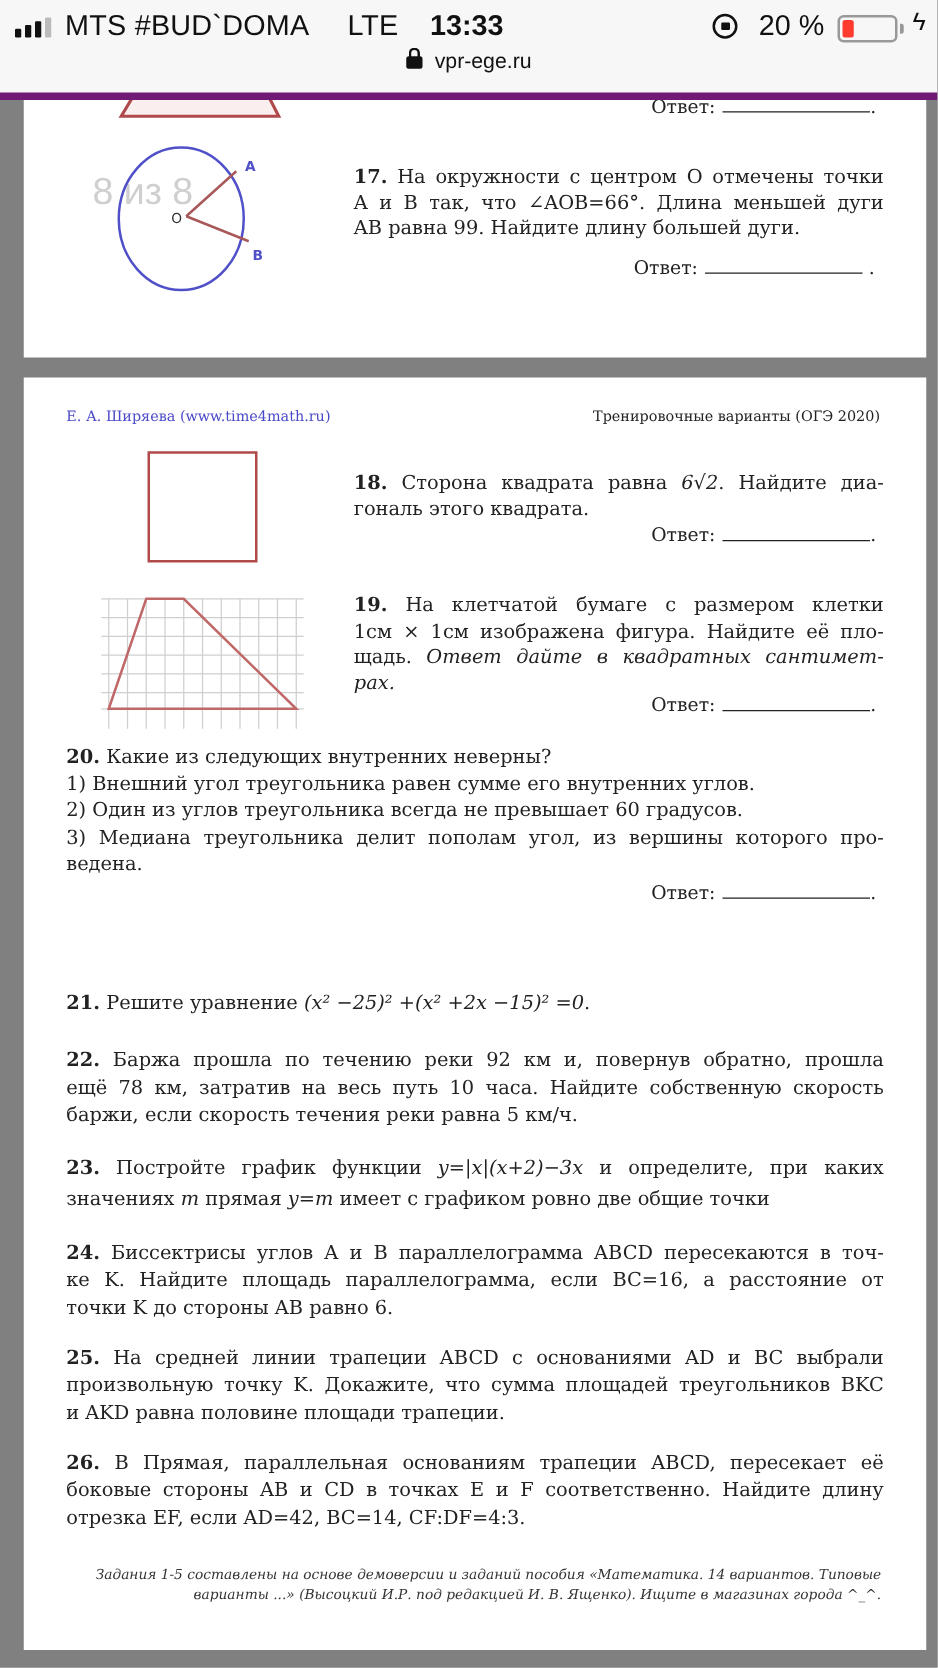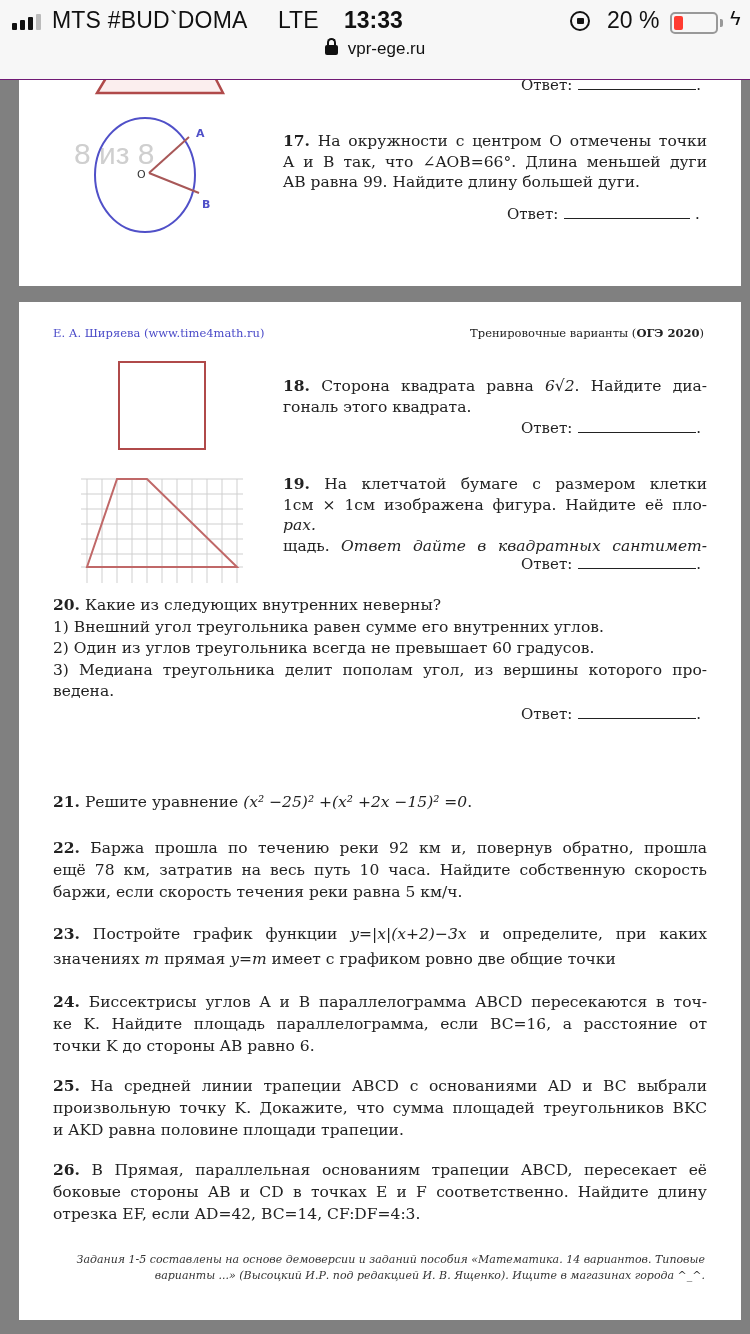--- a/index.html
+++ b/index.html
@@ -1,19 +1,19 @@
 <!DOCTYPE html>
 <html><head>
 <meta charset="utf-8">
 <style>
   * { margin: 0; padding: 0; box-sizing: border-box; }
   html, body { width: 750px; height: 1334px; overflow: hidden; background: #808080; }
   body { position: relative; font-family: "DejaVu Serif", "Liberation Serif", serif; color: #222; }
 
-  .status-bar { position: absolute; left: 0; top: 0; width: 750px; height: 80px; background: #f7f7f7; border-bottom: 1px solid #701a75; z-index: 10; font-family: "Liberation Sans", "DejaVu Sans", sans-serif; }
+  .status-bar { position: absolute; left: 0; top: 0; width: 750px; height: 80px; background: #f7f7f7; border-bottom: 6px solid #701a75; z-index: 10; font-family: "Liberation Sans", "DejaVu Sans", sans-serif; }
   .sb-row { position: absolute; top: 4px; left: 0; width: 750px; height: 32px; font-size: 23px; color: #111; }
   .signal { position: absolute; left: 12px; top: 10px; height: 16px; display: flex; align-items: flex-end; gap: 3px; }
   .signal span { width: 5px; background: #111; border-radius: 1px; }
   .signal span.dim { background: #bbb; }
   .carrier { position: absolute; left: 52px; top: 3px; letter-spacing: 0.2px; }
   .network { position: absolute; left: 278px; top: 3px; }
   .clock { position: absolute; left: 344px; top: 3px; font-weight: bold; }
   .rot-icon { position: absolute; left: 570px; top: 7px; width: 20px; height: 20px; border: 2px solid #111; border-radius: 50%; }
   .rot-icon::after { content: ""; position: absolute; left: 5px; top: 5px; width: 7px; height: 6px; background: #111; border-radius: 1px; }
   .battery-pct { position: absolute; left: 607px; top: 3px; }
@@ -32,21 +32,21 @@
 
   .abs { position: absolute; }
   .answer { position: absolute; font-size: 15px; white-space: nowrap; }
   .answer .blank { display: inline-block; width: 118px; border-bottom: 1px solid #222; margin-left: 6px; height: 12px; }
   .qnum { font-weight: bold; }
   .qtext { font-size: 15.5px; line-height: 20.5px; text-align: justify; }
   .math { font-style: italic; font-family: "DejaVu Serif", serif; }
 
   .hdr-left { position: absolute; left: 34px; top: 24px; font-size: 11.5px; color: #4a4ac8; }
   .hdr-right { position: absolute; right: 37px; top: 24px; font-size: 11.5px; color: #222; }
-  .hdr-right b { font-weight: bold; }
+  .hdr-right b { font-weight: normal; }
 
   .part-title { position: absolute; left: 0; width: 722px; text-align: center; font-weight: bold; font-size: 15px; top: 464px; }
   .footer { position: absolute; left: 36px; right: 36px; top: 950px; font-size: 11px; font-style: italic; text-align: right; line-height: 16px; color: #333; }
   .watermark { position: absolute; left: 55px; top: 77px; font-family: "Liberation Sans", sans-serif; font-size: 30px; color: #cfcfcf; }
 </style>
 </head>
 <body>
 
 <div class="status-bar">
   <div class="sb-row">
@@ -134,22 +134,22 @@
       <line x1="2" y1="54" x2="164" y2="54"></line>
         <line x1="2" y1="69" x2="164" y2="69"></line>
         <line x1="2" y1="84" x2="164" y2="84"></line>
       <line x1="2" y1="97" x2="164" y2="97"></line>
     </g>
     <polygon points="8,97 38,9 68,9 158,97" fill="none" stroke="#c06868" stroke-width="2"></polygon>
   </svg>
   <div class="abs qtext" style="left:264px;top:172px;width:424px;">
     <div style="text-align-last: justify;"><span class="qnum">19.</span> <span>На клетчатой бумаге с размером клетки</span></div>
     <div style="text-align-last: justify;">1см × 1см изображена фигура. Найдите её пло-</div>
+    <div style="text-align-last: justify;"><span>щадь. </span><i>Ответ дайте в квадратных сантимет-</i></div>
     <div><i>рах.</i></div>
-    <div style="text-align-last: justify;"><span>щадь. </span><i>Ответ дайте в квадратных сантимет-</i></div>
   </div>
   <div class="answer" style="left:502px;top:253px;">
     <span>Ответ:</span><span class="blank"></span>.
   </div>
 
   <div class="abs qtext" style="left:34px;top:292px;width:654px;line-height:21.5px;">
     <div><span class="qnum">20.</span> <span>Какие из следующих внутренних неверны?</span></div>
     <div>1) Внешний угол треугольника равен сумме его внутренних углов.</div>
     <div>2) Один из углов треугольника всегда не превышает 60 градусов.</div>
     <div style="text-align-last: justify;">3) Медиана треугольника делит пополам угол, из вершины которого про-</div>

